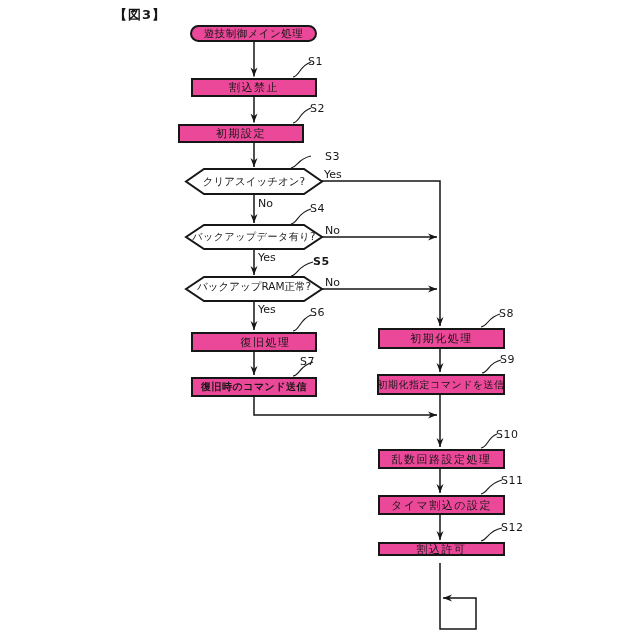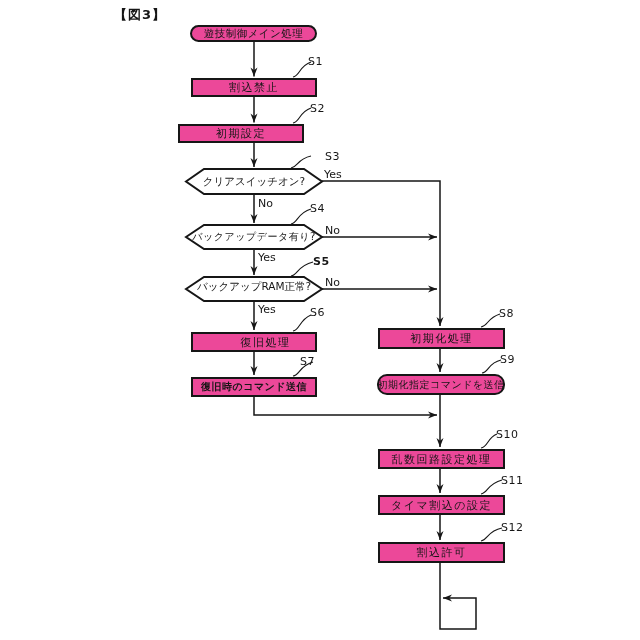--- a/index.html
+++ b/index.html
@@ -80,24 +80,24 @@
   <div class="caption">【図3】</div>
 
   <div class="node pill" style="left:190px;top:25px;width:127px;height:17px;">遊技制御メイン処理</div>
 
   <div class="node" style="left:191px;top:78px;width:126px;height:19px;text-align:center;">割込禁止</div>
   <div class="node" style="left:178px;top:124px;width:126px;height:19px;">初期設定</div>
   <div class="node" style="left:191px;top:332px;width:126px;height:20px;padding-left:23px;">復旧処理</div>
   <div class="node tight" style="left:191px;top:377px;width:126px;height:20px;font-weight:bold;">復旧時のコマンド送信</div>
 
   <div class="node" style="left:378px;top:328px;width:127px;height:21px;">初期化処理</div>
-  <div class="node tight" style="left:377px;top:374px;width:128px;height:21px;border-radius:10px;">初期化指定コマンドを送信</div>
+  <div class="node tight" style="left:377px;top:374px;width:128px;height:21px;">初期化指定コマンドを送信</div>
   <div class="node" style="left:378px;top:449px;width:127px;height:20px;">乱数回路設定処理</div>
   <div class="node" style="left:378px;top:495px;width:127px;height:20px;">タイマ割込の設定</div>
-  <div class="node" style="left:378px;top:542px;width:127px;height:21px;">割込許可</div>
+  <div class="node" style="left:378px;top:542px;width:127px;height:14px;">割込許可</div>
 
   <div class="hextext" style="left:192px;top:169px;width:124px;height:25px;">クリアスイッチオン?</div>
   <div class="hextext tight" style="left:189px;top:225px;width:130px;height:24px;">バックアップデータ有り?</div>
   <div class="hextext" style="left:189px;top:277px;width:130px;height:20px;">バックアップRAM正常?</div>
 
   <span class="slabel" style="left:308px;top:55px;">S1</span>
   <span class="slabel" style="left:310px;top:102px;">S2</span>
   <span class="slabel" style="left:325px;top:150px;">S3</span>
   <span class="slabel" style="left:310px;top:202px;">S4</span>
   <span class="slabel" style="left:313px;top:255px;font-weight:bold;">S5</span>

